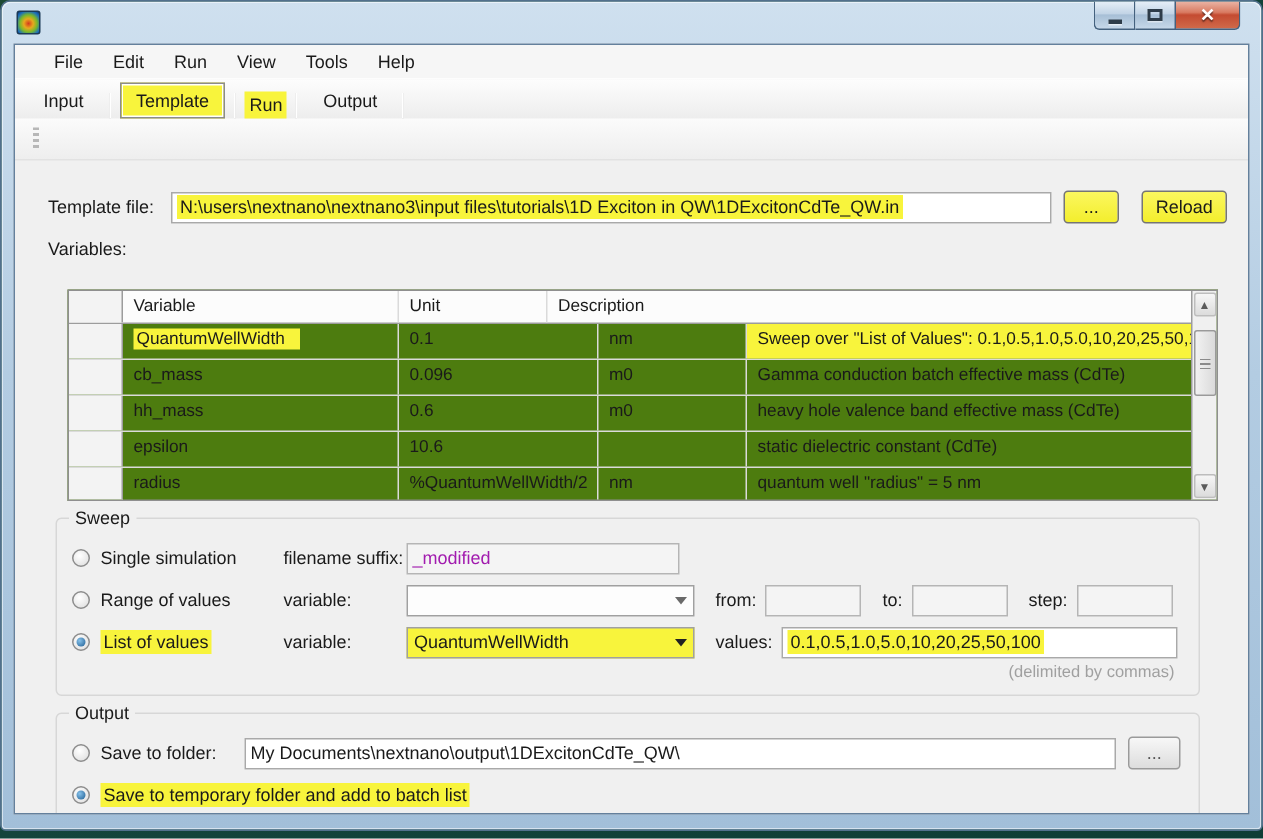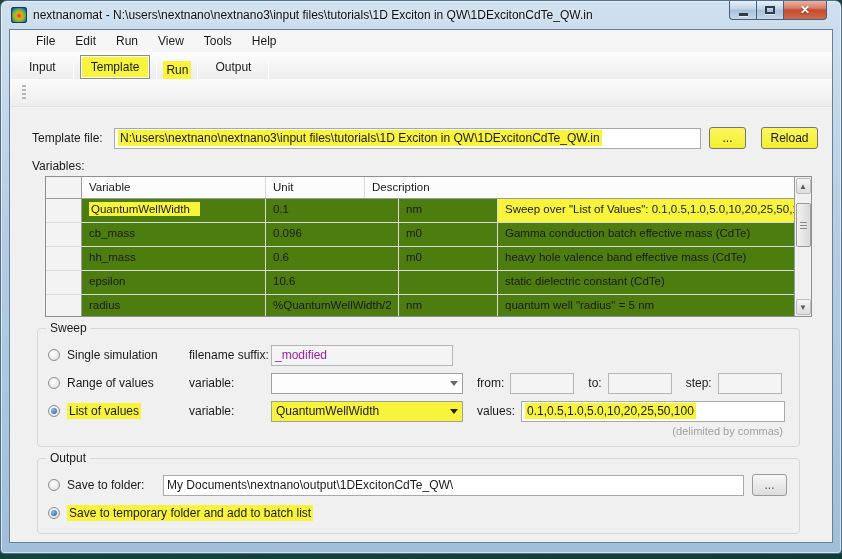--- a/index.html
+++ b/index.html
@@ -54,21 +54,21 @@
   .tpl-row { display:flex; align-items:center; margin:8px 14px 0 22px; }
   .tpl-label { width:82px; flex:none; }
   .textbox { height:21px; background:#fff; border:1px solid #a9a9a9; display:flex; align-items:center; padding:0 3px; overflow:hidden; white-space:nowrap; }
   .tpl-box { flex:1; }
   .hl { background:#f8f43c; padding:1px 2px; white-space:nowrap; }
   .btn { border:1px solid #757575; border-radius:3px; text-align:center; height:22px; line-height:20px;
     background:linear-gradient(180deg,#fbf75f,#f3ee2d); cursor:default; }
   .btn-dots { width:37px; margin-left:8px; flex:none; }
   .btn-reload { width:57px; margin-left:15px; flex:none; }
 
-  .vars-label { display:block; margin:10px 0 3px 22px; }
+  .vars-label { display:block; margin:10px 0 20px 22px; }
 
   
   .grid { margin-left:35px; width:767px; height:141px; border:1px solid #8f8f8f; background:#4d7c0f; display:flex; font-size:11.5px; }
   .grid-main { flex:1; display:flex; flex-direction:column; overflow:hidden; }
   .grid-row { display:flex; height:24px; flex:none; border-bottom:1px solid #dadada; }
   .grid-row.header { height:22px; background:#fcfcfc; border-bottom:1px solid #9c9c9c; }
   .cell { padding:4px 5px 0 7px; border-right:1px solid #dadada; overflow:hidden; white-space:nowrap; }
   .rowhdr { width:36px; flex:none; background:#f3f3f3; border-right:1px solid #9c9c9c; }
   .c-var { width:184px; flex:none; }
   .c-val { width:133px; flex:none; }
@@ -113,21 +113,20 @@
   .folder-box { flex:1; }
   .btn-gray { width:35px; height:22px; margin-left:8px; flex:none; border:1px solid #9a9a9a; border-radius:3px;
     background:linear-gradient(180deg,#f7f7f7,#dddddd); text-align:center; line-height:20px; color:#555; }
 </style>
 </head>
 <body>
 
 <div class="window">
   <div class="titlebar">
     <div class="app-icon"></div>
-    <div class="title-text">nextnanomat - N:\users\nextnano\nextnano3\input files\tutorials\1D Exciton in QW\1DExcitonCdTe_QW.in</div>
     <div class="winbtns">
       <div class="winbtn min">
           <div class="glyph-min"></div>
         </div>
       <div class="winbtn max">
           <div class="glyph-max"></div>
         </div>
       <div class="winbtn close">
           <div class="glyph-close">✕</div>
         </div>

